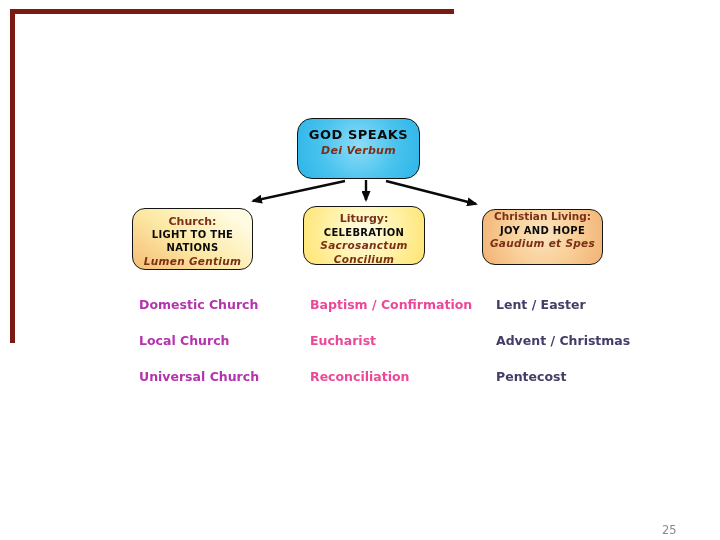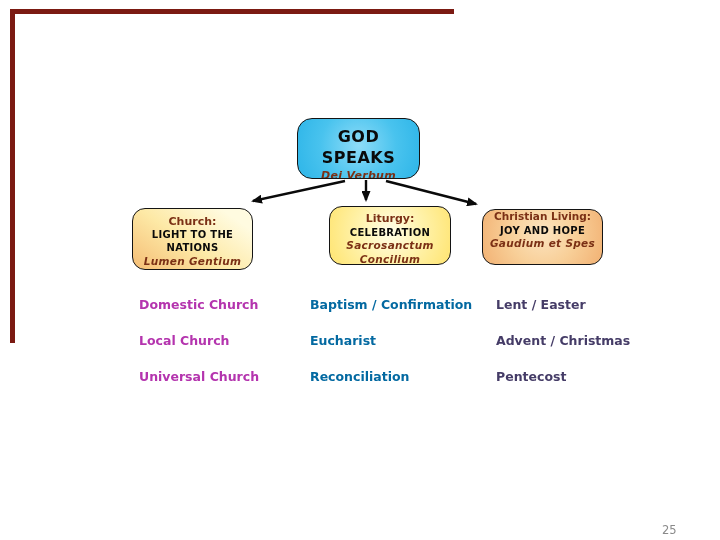--- a/index.html
+++ b/index.html
@@ -13,42 +13,42 @@
   
   .node{position:absolute;box-sizing:border-box;border:1.3px solid #141414;border-radius:13px;
         text-align:center;overflow:hidden;}
   .node .heading{font-weight:bold;color:#7b3015;font-size:11px;line-height:1.3;white-space:nowrap;}
   .node .emphasis{font-weight:bold;color:#0a0a0a;font-size:10px;line-height:1.3;letter-spacing:0.3px;}
   .node .doc{font-weight:bold;font-style:italic;color:#7b3015;font-size:10.5px;line-height:1.3;letter-spacing:0.3px;}
 
   #revelation{left:297px;top:118px;width:123px;height:61px;padding-top:8px;border-radius:15px;
     background:radial-gradient(circle at 50% 45%, #8edcf8 0%, #49c3ee 55%, #2db5e8 100%);}
   #revelation .heading{font-size:11px;}
-  #revelation .emphasis{font-size:16px;letter-spacing:0.5px;}
+  #revelation .emphasis{font-size:13px;letter-spacing:0.5px;}
   #revelation .doc{font-size:11px;}
 
   #church{left:132px;top:208px;width:121px;height:62px;padding-top:6px;
     background:linear-gradient(215deg,#fffbe0 15%,#fde9a6 55%,#f5bd75 100%);}
   #church .emphasis{line-height:1.28;}
 
   #liturgy{left:303px;top:206px;width:122px;height:59px;padding-top:5px;
-    background:radial-gradient(circle at 50% 42%,#fffde8 0%,#fff3ae 45%,#ffe470 100%);margin-left:26px;}
+    background:radial-gradient(circle at 50% 42%,#fffde8 0%,#fff3ae 45%,#ffe470 100%);}
 
   #living{left:482px;top:209px;width:121px;height:56px;
     background:radial-gradient(circle at 50% 42%,#fce4c0 0%,#f8cf98 50%,#f2b173 100%);}
   #living .heading{font-size:10.5px;}
 
   
   .arrows{position:absolute;left:0;top:0;pointer-events:none;}
 
   
   .col{position:absolute;font-weight:bold;font-size:12.5px;}
   .col .item{height:15px;line-height:15px;margin-bottom:21px;white-space:nowrap;}
   #col-church{left:139px;top:297px;width:165px;color:#b434ae;}
-  #col-liturgy{left:310px;top:297px;width:182px;color:#0369a1;}
+  #col-liturgy{left:310px;top:297px;width:182px;color:#ec4899;}
   #col-living{left:496px;top:297px;width:165px;color:#453c67;}
 
   .page-number{position:absolute;left:662px;top:523px;font-size:11.5px;color:#8a8a8a;}
 </style>
 </head>
 <body>
 
 <div class="slide">
 
   <div class="accent-top"></div>

